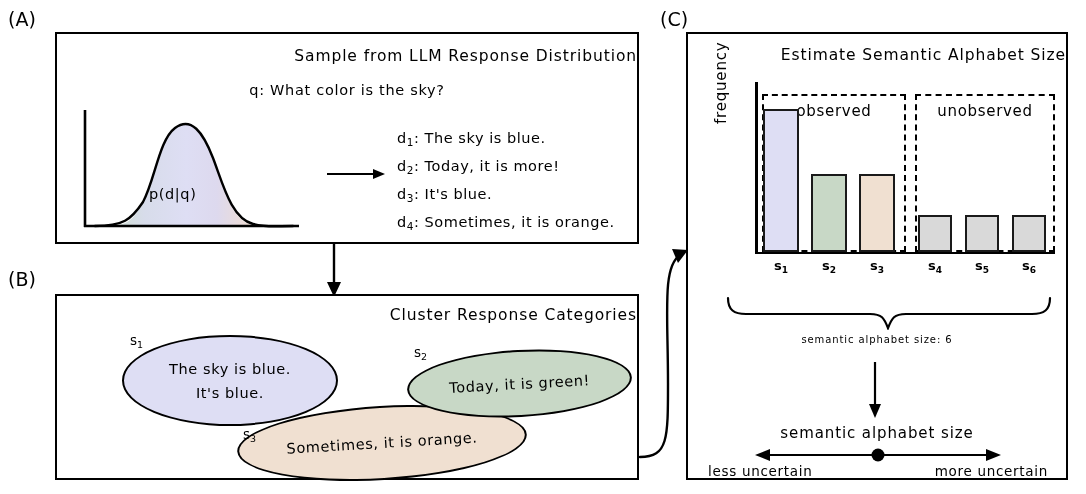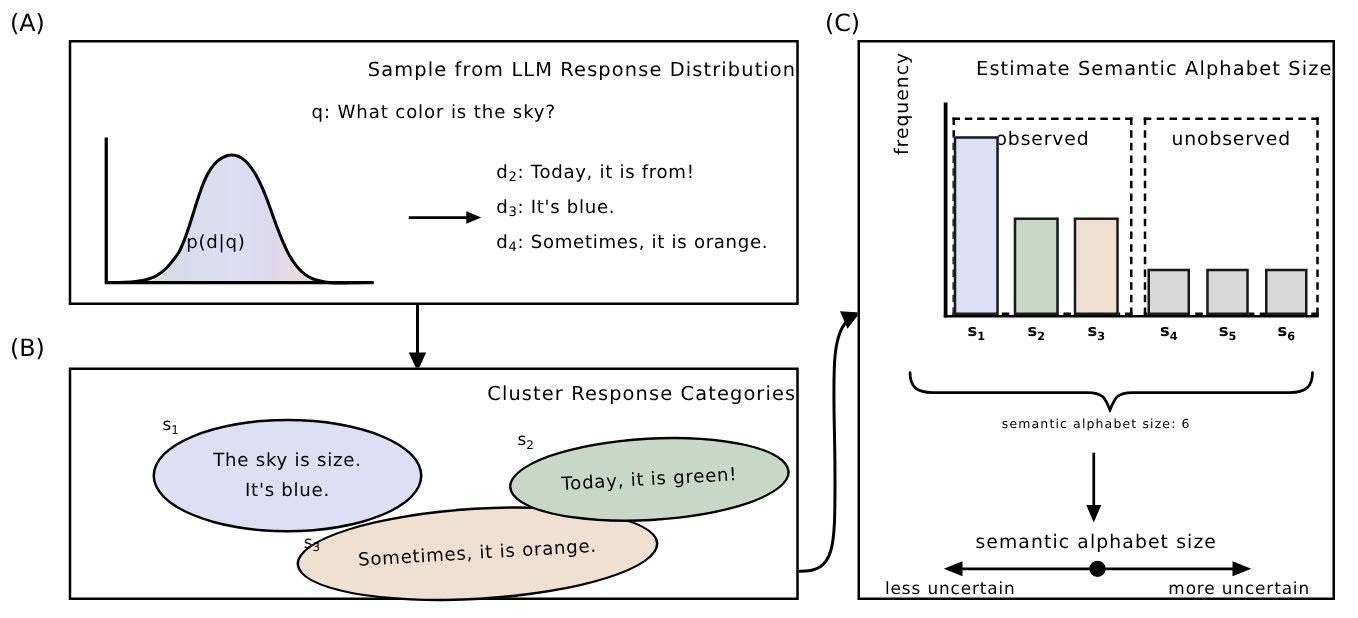--- a/index.html
+++ b/index.html
@@ -317,21 +317,22 @@
     <div id="panelA-question">q: What color is the sky?</div>
 
     <div id="arrowA">
       <svg width="62" height="16" viewBox="0 0 62 16">
         <line x1="2" y1="8" x2="50" y2="8" stroke="#000" stroke-width="2.2"></line>
         <polygon points="60,8 48,3 48,13" fill="#000"></polygon>
       </svg>
     </div>
 
     <div id="responses">
-      <span class="resp-line"><span>d</span><sub>2</sub><span>: Today, it is from!</span></span>
+      <span class="resp-line"><span>d</span><sub>1</sub><span>: The sky is blue.</span></span>
+      <span class="resp-line"><span>d</span><sub>2</sub><span>: Today, it is more!</span></span>
       <span class="resp-line"><span>d</span><sub>3</sub><span>: It's blue.</span></span>
       <span class="resp-line"><span>d</span><sub>4</sub><span>: Sometimes, it is orange.</span></span>
     </div>
   </div>
 
   <div id="connAB">
     <svg width="24" height="56" viewBox="0 0 24 56">
       <line x1="12" y1="0" x2="12" y2="42" stroke="#000" stroke-width="2.4"></line>
       <polygon points="12,54 5,39 19,39" fill="#000"></polygon>
     </svg>
@@ -341,21 +342,21 @@
 
   <div class="panel-box" id="panelB">
     <div class="panel-title" id="panelB-title">Cluster Response Categories</div>
 
     <div class="ellipse" id="ellipse3">
       <span>Sometimes, it is orange.</span>
     </div>
     <div class="s-tag" id="s3-tag"><span>s</span><sub>3</sub></div>
 
     <div class="ellipse" id="ellipse1">
-      <span>The sky is size.</span>
+      <span>The sky is blue.</span>
       <span>It's blue.</span>
     </div>
     <div class="s-tag" id="s1-tag"><span>s</span><sub>1</sub></div>
 
     <div class="ellipse" id="ellipse2">
       <span>Today, it is green!</span>
     </div>
     <div class="s-tag" id="s2-tag"><span>s</span><sub>2</sub></div>
   </div>
 

